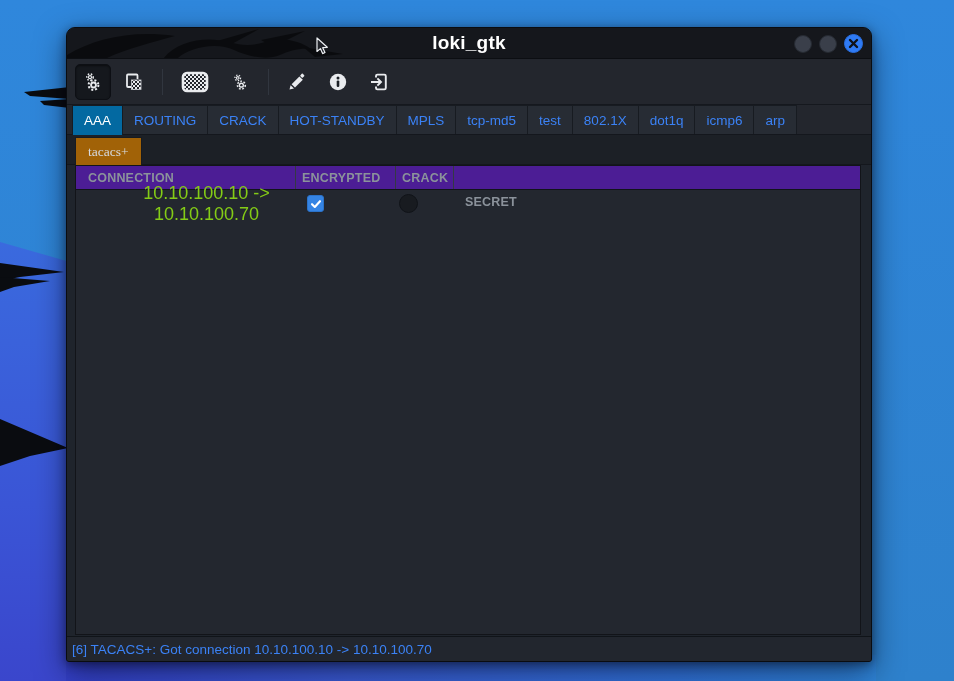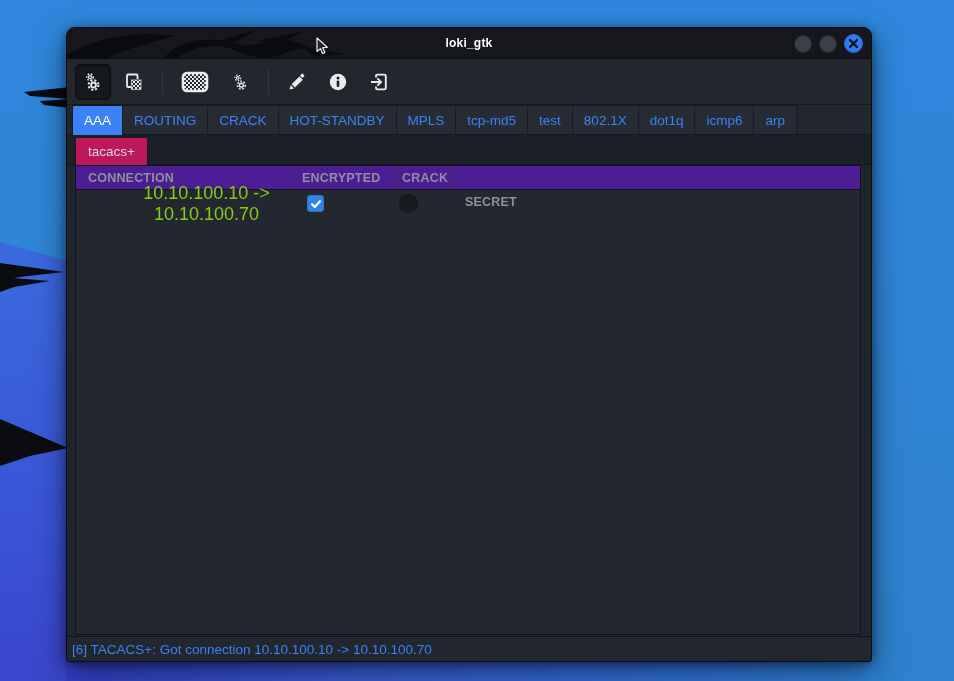--- a/index.html
+++ b/index.html
@@ -19,21 +19,21 @@
   }
 
   
   .titlebar {
     position:relative; height:31px; flex:0 0 31px;
     background:#15171c; border-radius:8px 8px 0 0; overflow:hidden;
     display:flex; align-items:center; justify-content:center;
     border-bottom:1px solid #0c0e12;
   }
   .titlebar .deco { position:absolute; left:0; top:0; pointer-events:none; }
-  .title-text { position:relative; color:#ffffff; font-size:12px; font-weight:bold; letter-spacing:.2px; }
+  .title-text { position:relative; color:#ffffff; font-size:19px; font-weight:bold; letter-spacing:.2px; }
   .win-controls { position:absolute; right:8px; top:0; height:31px; display:flex; align-items:center; gap:7px; }
   .circle-btn {
     width:18px; height:18px; border-radius:50%;
     background:#3a3f4a; border:1px solid #262a32;
   }
   .close-btn {
     width:19px; height:19px; border-radius:50%;
     background:#2f7bf5; border:1px solid #2a6fe0;
     display:flex; align-items:center; justify-content:center;
     color:#10131a; font-size:12px; font-weight:bold; line-height:1;
@@ -57,35 +57,35 @@
   .tabbar {
     height:30px; flex:0 0 30px; background:#23262d;
     display:flex; align-items:flex-end; padding-left:5px;
     border-bottom:1px solid #14171d;
   }
   .tab {
     height:29px; display:flex; align-items:center; padding:0 11px;
     background:#272c34; color:#3b82f6; font-size:13.5px;
     border:1px solid #171b21; border-bottom:none; margin-right:-1px;
   }
-  .tab.active { background:#3b82f6; color:#ffffff; height:30px; margin-bottom:-1px; position:relative; z-index:1; }
+  .tab.active { background:#0369a1; color:#ffffff; height:30px; margin-bottom:-1px; position:relative; z-index:1; }
 
   
   .page { flex:1 1 auto; background:#1f242c; display:flex; flex-direction:column; overflow:hidden; }
 
   
   .subtabbar {
     height:30px; flex:0 0 30px; background:#1c2026;
     display:flex; align-items:flex-end; padding-left:8px;
     border-bottom:1px solid #14171d;
   }
   .subtab {
     height:28px; display:flex; align-items:center; padding:0 12px;
-    background:#be185d; color:#d6dae0; font-size:13.5px;
-    border:1px solid #171b21; border-bottom:none; margin-bottom:-1px;
+    background:#a16207; color:#d6dae0; font-size:13.5px;
+    border:1px solid #171b21; border-bottom:none; margin-bottom:-1px;font-family:Liberation Serif, serif;
   }
 
   
   .treeview {
     flex:1 1 auto; margin:0 10px 1px 8px; border:1px solid #121419;
     background:#23272f; display:flex; flex-direction:column; overflow:hidden;
   }
   .tv-header { height:24px; flex:0 0 24px; display:flex; background:#4c1d95; border-bottom:1px solid #11141a; }
   .tv-hcell {
     display:flex; align-items:center; color:#8b929b; font-size:12.5px; font-weight:bold;

